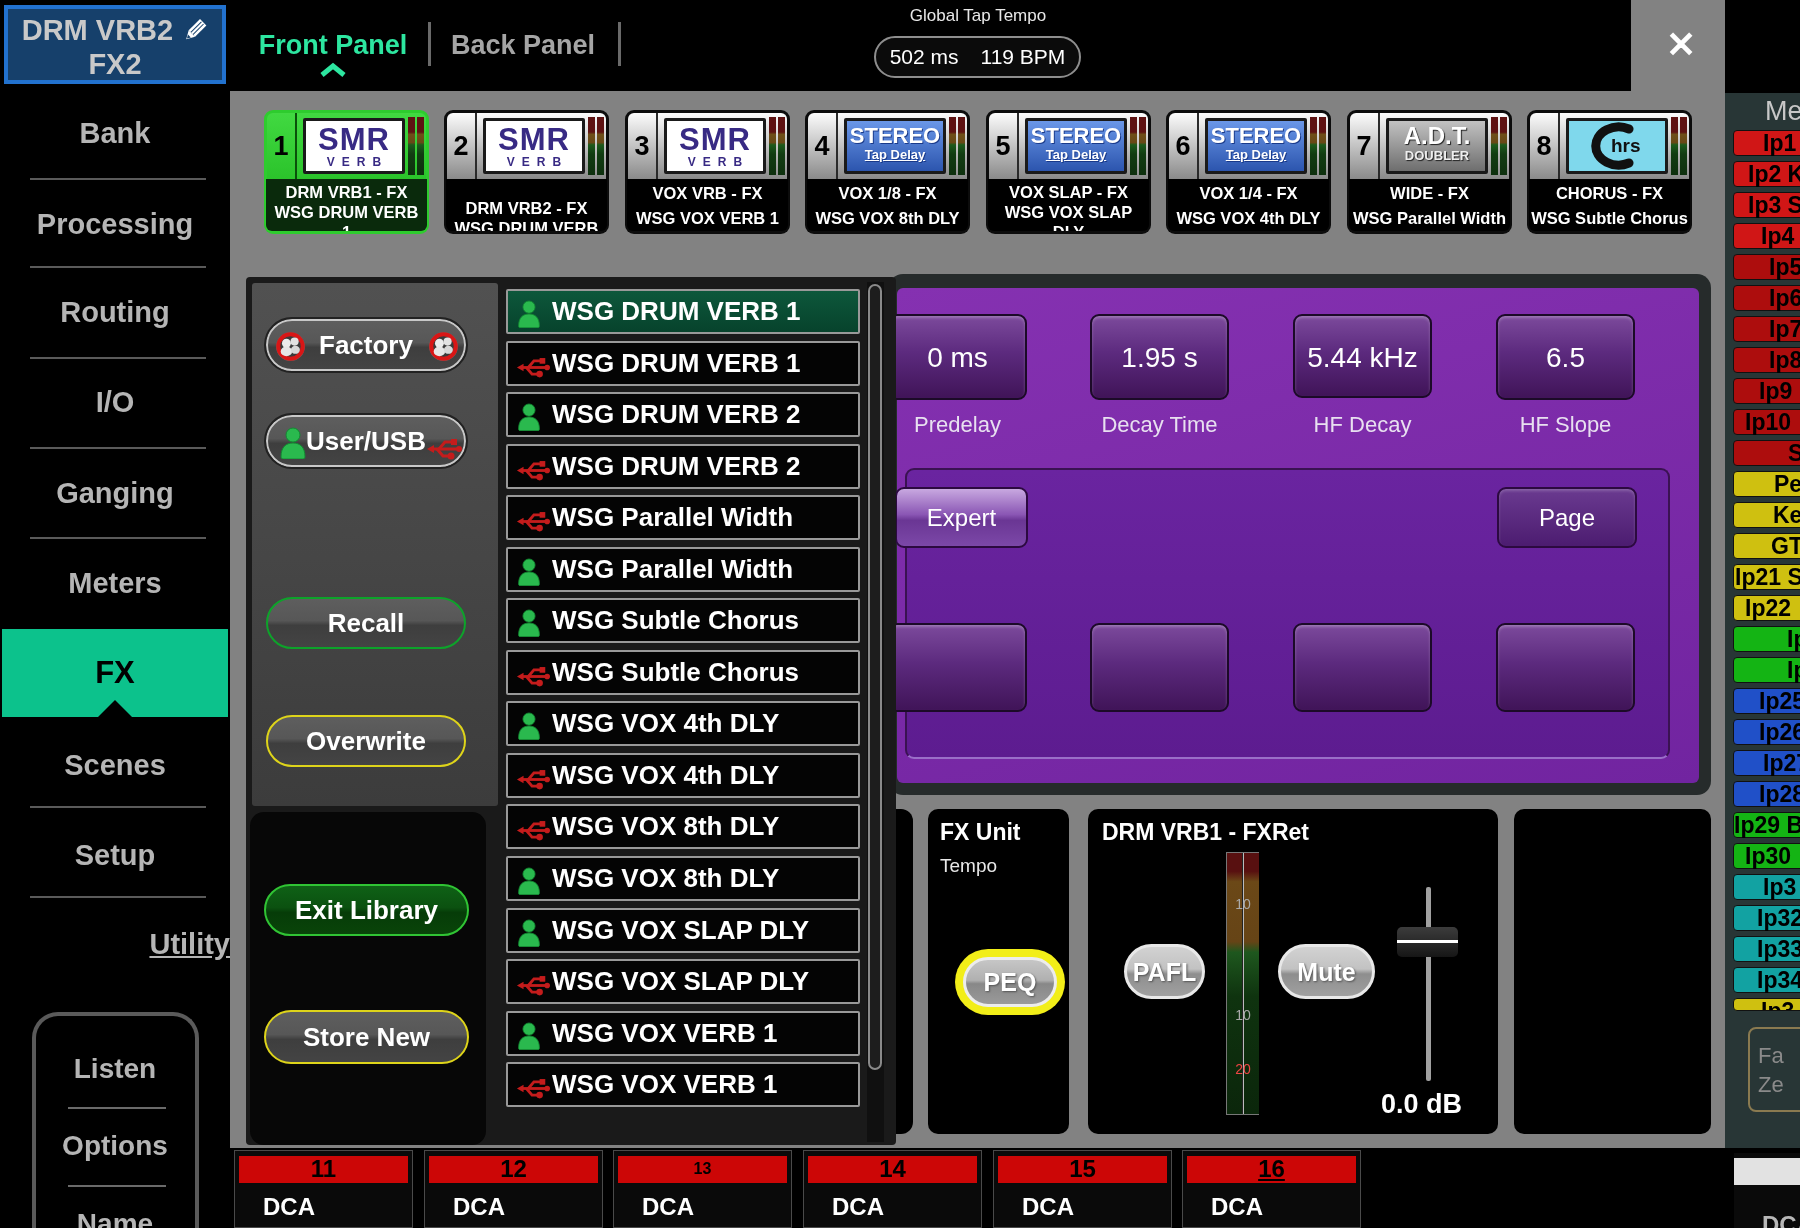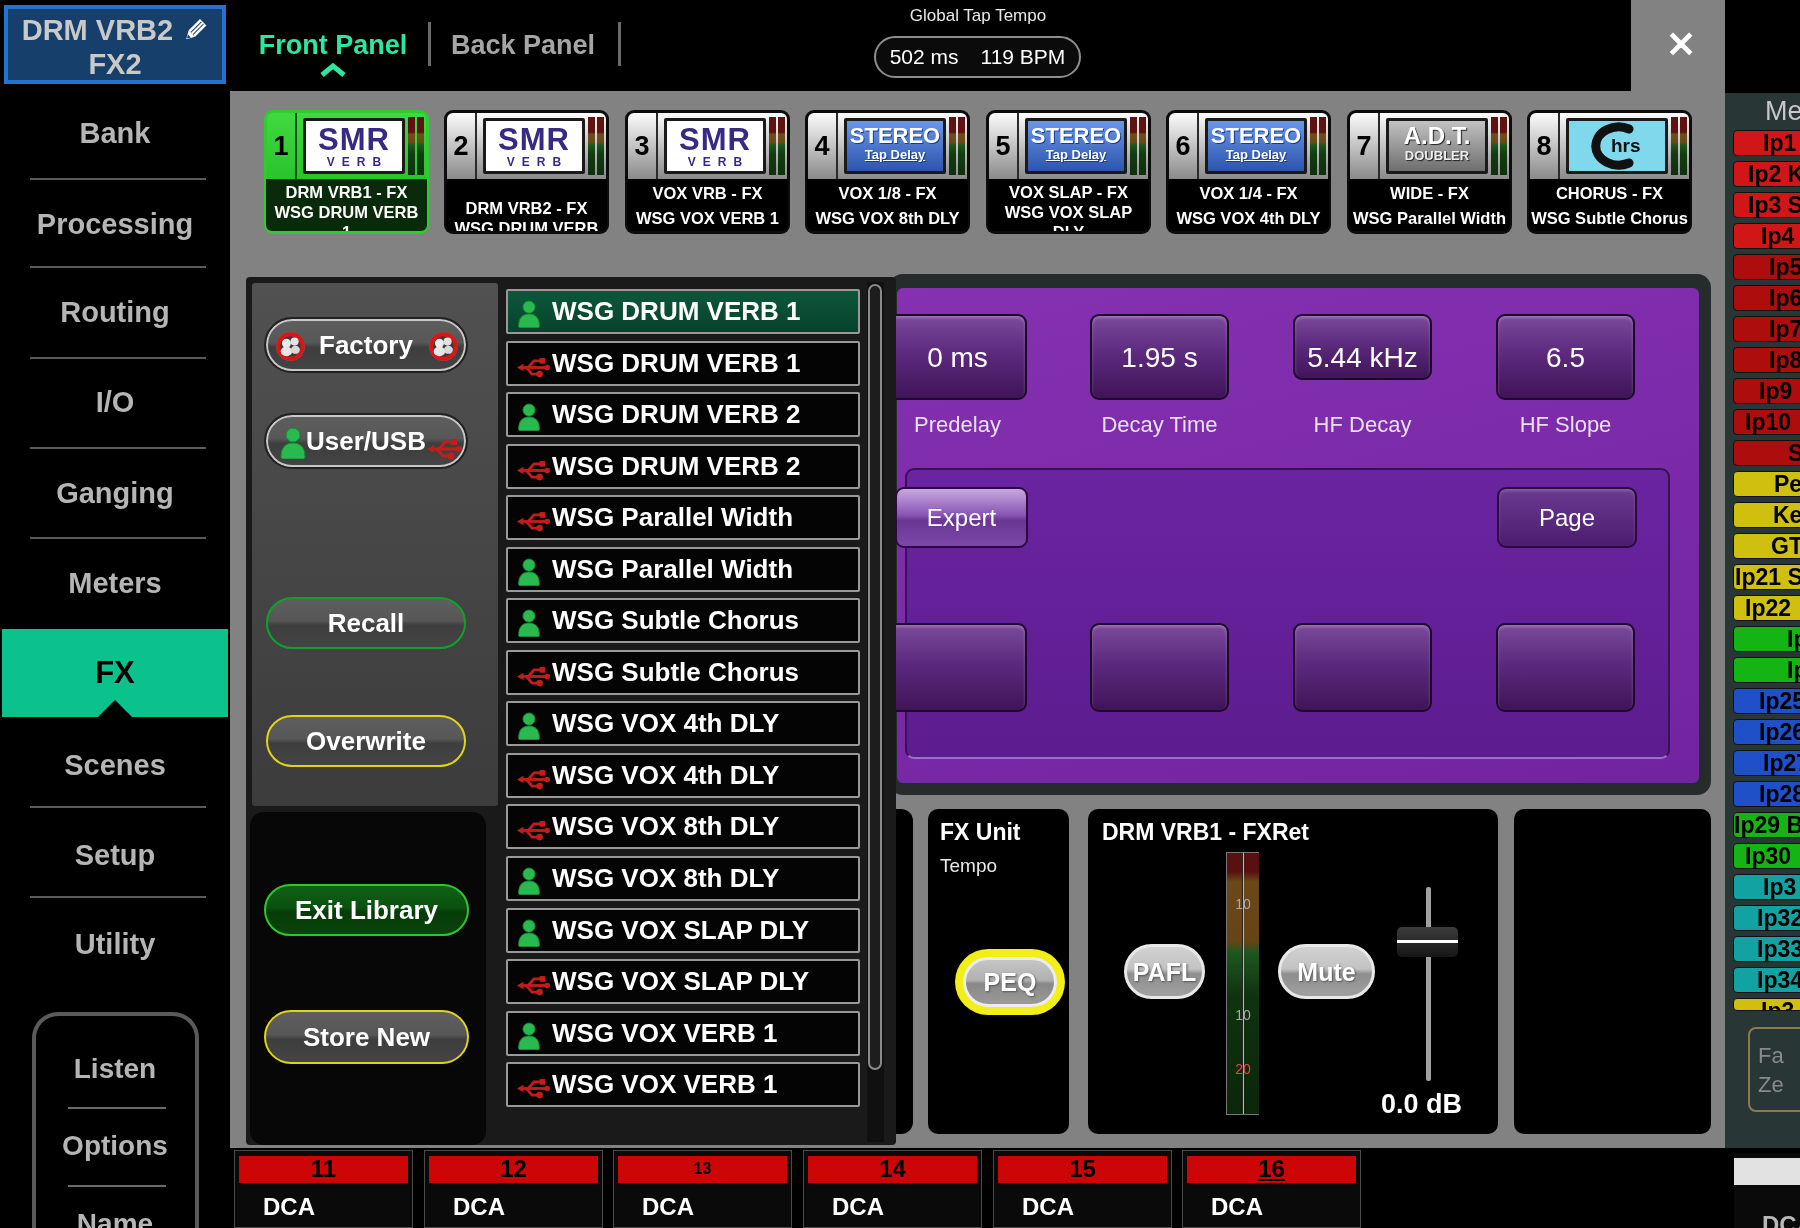--- a/index.html
+++ b/index.html
@@ -19,21 +19,21 @@
       </g>
     </svg><br>FX2</div>
 <div class="a" style="left:0;top:113px;width:230px;height:40px;color:#b5b5b5;font-size:29px;font-weight:bold;text-align:center;line-height:40px;">Bank</div>
 <div class="a" style="left:0;top:204px;width:230px;height:40px;color:#b5b5b5;font-size:29px;font-weight:bold;text-align:center;line-height:40px;">Processing</div>
 <div class="a" style="left:0;top:292px;width:230px;height:40px;color:#b5b5b5;font-size:29px;font-weight:bold;text-align:center;line-height:40px;">Routing</div>
 <div class="a" style="left:0;top:382px;width:230px;height:40px;color:#b5b5b5;font-size:29px;font-weight:bold;text-align:center;line-height:40px;">I/O</div>
 <div class="a" style="left:0;top:473px;width:230px;height:40px;color:#b5b5b5;font-size:29px;font-weight:bold;text-align:center;line-height:40px;">Ganging</div>
 <div class="a" style="left:0;top:563px;width:230px;height:40px;color:#b5b5b5;font-size:29px;font-weight:bold;text-align:center;line-height:40px;">Meters</div>
 <div class="a" style="left:0;top:745px;width:230px;height:40px;color:#b5b5b5;font-size:29px;font-weight:bold;text-align:center;line-height:40px;">Scenes</div>
 <div class="a" style="left:0;top:835px;width:230px;height:40px;color:#b5b5b5;font-size:29px;font-weight:bold;text-align:center;line-height:40px;">Setup</div>
-<div class="a" style="left:0;top:924px;width:230px;height:40px;color:#b5b5b5;font-size:29px;font-weight:bold;text-align:center;line-height:40px;">Utility</div>
+<div class="a" style="left:0;top:924px;width:230px;height:40px;color:#b5b5b5;font-size:29px;font-weight:bold;text-align:right;line-height:40px;text-decoration:underline;">Utility</div>
 <div class="a" style="left:30px;top:178px;width:176px;height:2px;background:#5a5a5a;"></div>
 <div class="a" style="left:30px;top:266px;width:176px;height:2px;background:#5a5a5a;"></div>
 <div class="a" style="left:30px;top:357px;width:176px;height:2px;background:#5a5a5a;"></div>
 <div class="a" style="left:30px;top:447px;width:176px;height:2px;background:#5a5a5a;"></div>
 <div class="a" style="left:30px;top:537px;width:176px;height:2px;background:#5a5a5a;"></div>
 <div class="a" style="left:30px;top:806px;width:176px;height:2px;background:#5a5a5a;"></div>
 <div class="a" style="left:30px;top:896px;width:176px;height:2px;background:#5a5a5a;"></div>
 <div class="a" style="left:2px;top:629px;width:226px;height:88px;background:#0cc28c;color:#000;font-size:31px;font-weight:bold;text-align:center;line-height:88px;">FX</div>
 <div class="a" style="left:98px;top:700px;width:0;height:0;border-left:17px solid transparent;border-right:17px solid transparent;border-bottom:17px solid #000;"></div>
 <div class="a" style="left:32px;top:1012px;width:167px;height:216px;border:4px solid #5a5a5a;border-bottom:none;border-radius:26px 26px 0 0;"></div>
@@ -180,21 +180,21 @@
         <div class="a" style="left:9px;top:0;width:7px;height:100%;background:linear-gradient(#5e1212 0%,#5e1212 26%,#6e4e18 30%,#684816 44%,#1c5a1c 48%,#123c12 64%,#0e300e 100%);"></div>
       </div>
     </div>
     <div class="a" style="left:2px;top:69px;width:161px;height:52px;background:#000;border-radius:0 0 6px 6px;overflow:hidden;color:#fff;font-size:16.5px;font-weight:bold;text-align:center;line-height:25px;padding-top:2px;">CHORUS - FX<br>WSG Subtle Chorus</div>
   </div>
 
 <div class="a" style="left:889px;top:274px;width:822px;height:521px;background:#262b2b;border-radius:14px;"></div>
 <div class="a" style="left:897px;top:288px;width:802px;height:495px;background:linear-gradient(165deg,#8531b1,#7124a0);border-radius:6px;"></div>
 <div class="a" style="left:888px;top:314px;width:139px;height:86px;background:linear-gradient(#7c4a9c 0%,#5c2a7e 45%,#401458 100%);border:2px solid #1c0a28;border-radius:9px;box-shadow:inset 0 2px 3px rgba(255,255,255,0.25);color:#fff;font-size:28px;text-align:center;line-height:84px;">0 ms</div>
 <div class="a" style="left:1090px;top:314px;width:139px;height:86px;background:linear-gradient(#7c4a9c 0%,#5c2a7e 45%,#401458 100%);border:2px solid #1c0a28;border-radius:9px;box-shadow:inset 0 2px 3px rgba(255,255,255,0.25);color:#fff;font-size:28px;text-align:center;line-height:84px;">1.95 s</div>
-<div class="a" style="left:1293px;top:314px;width:139px;height:66px;background:linear-gradient(#7c4a9c 0%,#5c2a7e 45%,#401458 100%);border:2px solid #1c0a28;border-radius:9px;box-shadow:inset 0 2px 3px rgba(255,255,255,0.25);color:#fff;font-size:28px;text-align:center;line-height:84px;">5.44 kHz</div>
+<div class="a" style="left:1293px;top:314px;width:139px;height:84px;background:linear-gradient(#7c4a9c 0%,#5c2a7e 45%,#401458 100%);border:2px solid #1c0a28;border-radius:9px;box-shadow:inset 0 2px 3px rgba(255,255,255,0.25);color:#fff;font-size:28px;text-align:center;line-height:84px;">5.44 kHz</div>
 <div class="a" style="left:1496px;top:314px;width:139px;height:86px;background:linear-gradient(#7c4a9c 0%,#5c2a7e 45%,#401458 100%);border:2px solid #1c0a28;border-radius:9px;box-shadow:inset 0 2px 3px rgba(255,255,255,0.25);color:#fff;font-size:28px;text-align:center;line-height:84px;">6.5</div>
 <div class="a" style="left:888px;top:412px;width:139px;height:28px;color:#e8e0f0;font-size:22px;text-align:center;">Predelay</div>
 <div class="a" style="left:1090px;top:412px;width:139px;height:28px;color:#e8e0f0;font-size:22px;text-align:center;">Decay Time</div>
 <div class="a" style="left:1293px;top:412px;width:139px;height:28px;color:#e8e0f0;font-size:22px;text-align:center;">HF Decay</div>
 <div class="a" style="left:1496px;top:412px;width:139px;height:28px;color:#e8e0f0;font-size:22px;text-align:center;">HF Slope</div>
 <div class="a" style="left:905px;top:468px;width:765px;height:291px;background:linear-gradient(#6a24a0,#5d1c90);border:2px solid #3a1252;border-bottom:2px solid #9a6fc8;border-radius:9px;"></div>
 <div class="a" style="left:895px;top:487px;width:133px;height:61px;background:linear-gradient(#c8a8e0 0%,#8a56b4 45%,#6a3694 55%,#7c48a8 100%);border:2px solid #2c0a40;border-radius:9px;color:#fff;font-size:24px;text-align:center;line-height:57px;">Expert</div>
 <div class="a" style="left:1497px;top:487px;width:140px;height:61px;background:linear-gradient(#6a3a90 0%,#4c1c70 100%);border:2px solid #2c0a40;border-radius:9px;box-shadow:inset 0 2px 3px rgba(255,255,255,0.2);color:#fff;font-size:24px;text-align:center;line-height:57px;">Page</div>
 <div class="a" style="left:888px;top:623px;width:139px;height:89px;background:linear-gradient(#7c4a9c 0%,#5c2a7e 45%,#401458 100%);border:2px solid #1c0a28;border-radius:9px;box-shadow:inset 0 2px 3px rgba(255,255,255,0.25);"></div>
 <div class="a" style="left:1090px;top:623px;width:139px;height:89px;background:linear-gradient(#7c4a9c 0%,#5c2a7e 45%,#401458 100%);border:2px solid #1c0a28;border-radius:9px;box-shadow:inset 0 2px 3px rgba(255,255,255,0.25);"></div>

